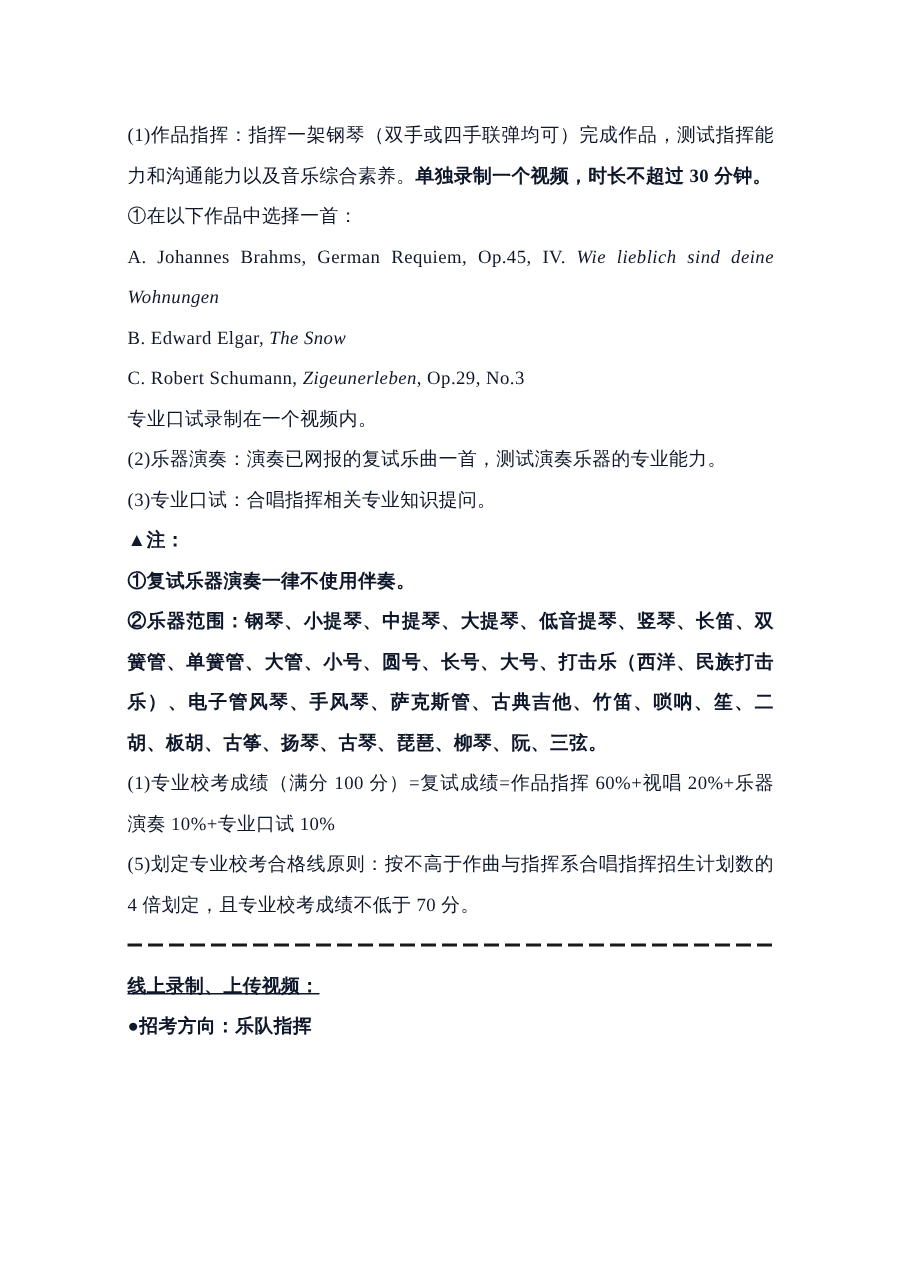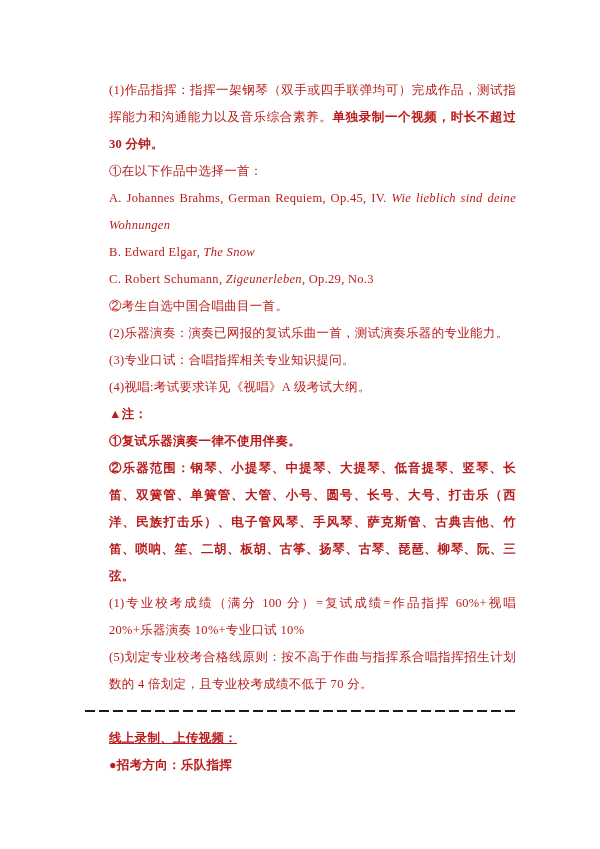--- a/index.html
+++ b/index.html
@@ -20,22 +20,21 @@
     left: 85px;
     top: 77px;
     width: 431px;
     color: #000000;
   }
   .doc-body p {
     font-size: 12.5px;
     line-height: 27px;
     text-align: justify;
     letter-spacing: 0.3px;
-    color: #b91c1c;
-    margin-left: 24px;
+    color: #0f172a;
   }
   .doc-body p span { white-space: pre-wrap; }
   .b { font-weight: bold; }
   .i { font-style: italic; }
   .u { text-decoration: underline; }
   .separator {
     height: 27px;
     position: relative;
   }
   .separator::after {
@@ -51,24 +50,23 @@
 </head>
 <body>
 
 <div class="page">
   <div class="doc-body">
       <p><span>(1)作品指挥：指挥一架钢琴（双手或四手联弹均可）完成作品，测试指挥能力和沟通能力以及音乐综合素养。</span><span class="b">单独录制一个视频，时长不超过 30 分钟。</span></p>
       <p><span>①在以下作品中选择一首：</span></p>
       <p><span>A. Johannes Brahms, German Requiem, Op.45, IV. </span><span class="i">Wie lieblich sind deine Wohnungen</span></p>
       <p><span>B. Edward Elgar, </span><span class="i">The Snow</span></p>
       <p><span>C. Robert Schumann, </span><span class="i">Zigeunerleben</span><span>, Op.29, No.3</span></p>
-      <p><span>②考生自选中国合唱曲目一首。</span></p>
+      <p><span>专业口试录制在一个视频内。</span></p>
       <p><span>(2)乐器演奏：演奏已网报的复试乐曲一首，测试演奏乐器的专业能力。</span></p>
       <p><span>(3)专业口试：合唱指挥相关专业知识提问。</span></p>
-      <p><span>(4)视唱:考试要求详见《视唱》A 级考试大纲。</span></p>
       <p><span class="b">▲注：</span></p>
       <p><span class="b">①复试乐器演奏一律不使用伴奏。</span></p>
       <p><span class="b">②乐器范围：钢琴、小提琴、中提琴、大提琴、低音提琴、竖琴、长笛、双簧管、单簧管、大管、小号、圆号、长号、大号、打击乐（西洋、民族打击乐）、电子管风琴、手风琴、萨克斯管、古典吉他、竹笛、唢呐、笙、二胡、板胡、古筝、扬琴、古琴、琵琶、柳琴、阮、三弦。</span></p>
       <p><span>(1)专业校考成绩（满分 100 分）=复试成绩=作品指挥 60%+视唱 20%+乐器演奏 10%+专业口试 10%</span></p>
       <p><span>(5)划定专业校考合格线原则：按不高于作曲与指挥系合唱指挥招生计划数的 4 倍划定，且专业校考成绩不低于 70 分。</span></p>
       <div class="separator"></div>
       <p><span class="b u">线上录制、上传视频：</span></p>
       <p><span class="b">●招考方向：乐队指挥</span></p>
     </div>
 </div>

